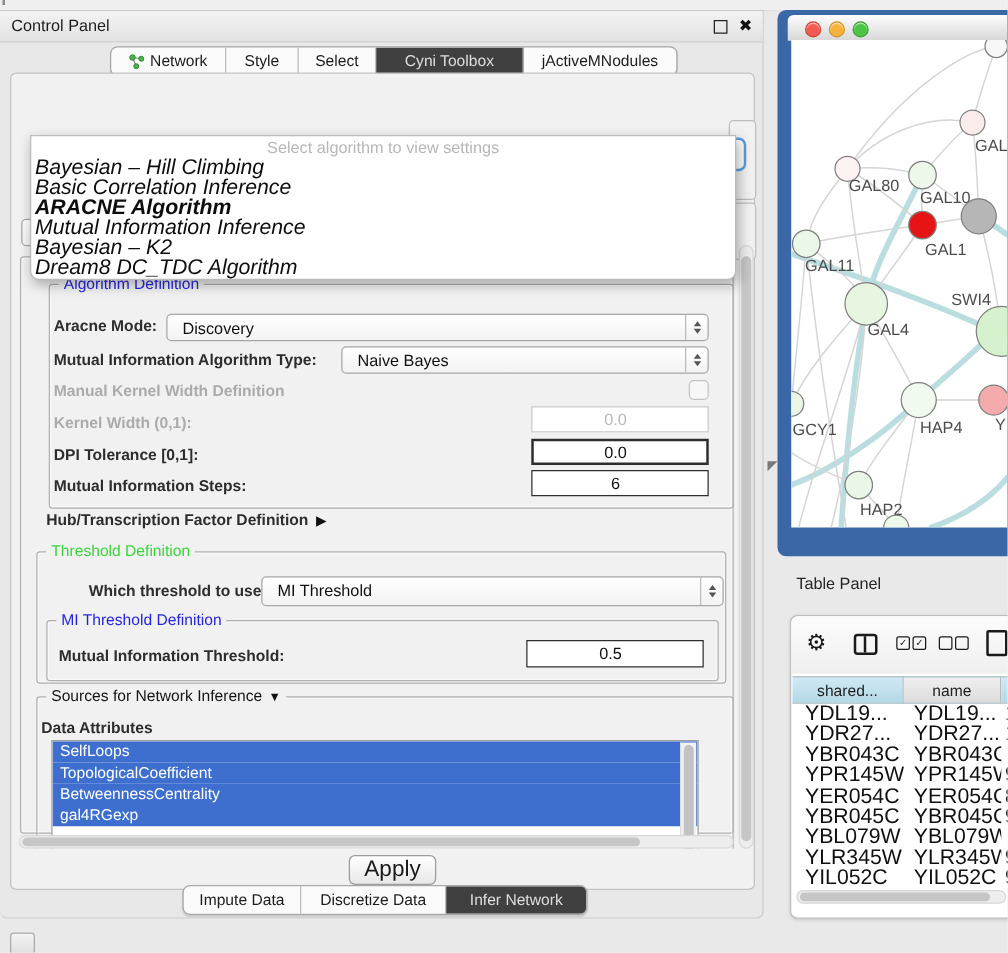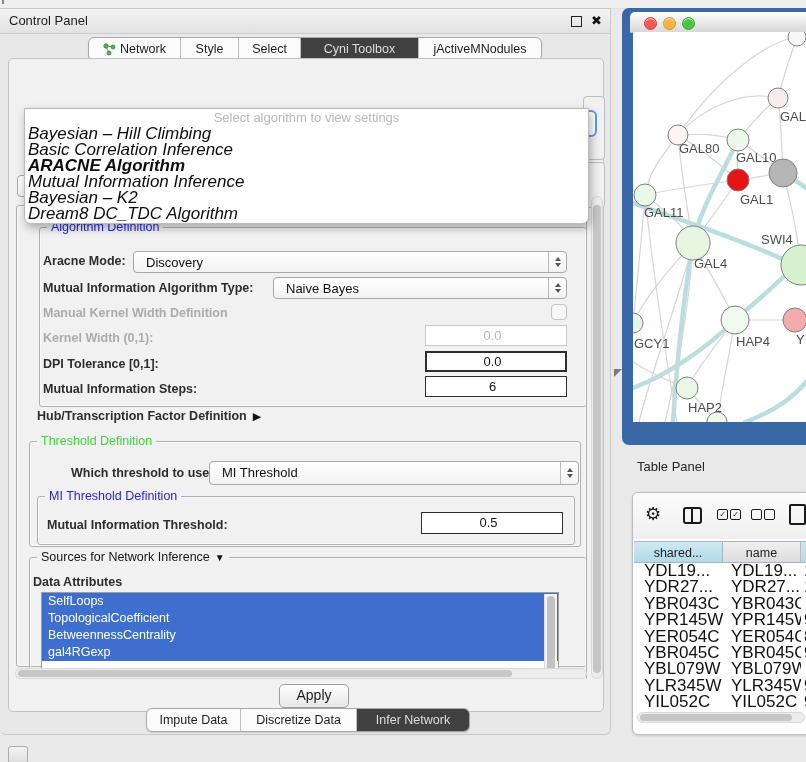--- a/index.html
+++ b/index.html
@@ -67,21 +67,21 @@
   .attr-list{position:absolute;background:#fff;border:1px solid #9f9f9f;overflow:hidden;box-sizing:border-box;}
   .attr-item{height:17px;line-height:17px;padding-left:6px;font-size:12.5px;color:#fff;background:#3e6fce;white-space:nowrap;}
   .list-vscroll{position:absolute;right:1px;top:1px;bottom:1px;width:12px;background:#f2f2f2;border-left:1px solid #ddd;}
   .list-vthumb{position:absolute;left:1.5px;top:2px;width:8px;bottom:2px;background:#c2c2c2;border-radius:4px;}
   .hscroll{position:absolute;height:11px;background:#ededed;border:1px solid #d8d8d8;border-radius:6px;box-sizing:border-box;z-index:5;}
   .hthumb{position:absolute;top:1px;height:7px;background:#c6c6c6;border-radius:4px;}
   .vscroll{position:absolute;width:12px;background:#ededed;border:1px solid #d8d8d8;border-radius:6px;box-sizing:border-box;}
   .vthumb{position:absolute;left:1px;width:8px;background:#c6c6c6;border-radius:4px;}
 
   .apply-btn{position:absolute;left:270px;top:625px;width:68px;height:22px;background:linear-gradient(#ffffff,#e7e7e7);
-             border:1px solid #9c9c9c;border-radius:5px;font-size:14px;color:#1a1a1a;text-align:center;line-height:21px;}
+             border:1px solid #9c9c9c;border-radius:5px;font-size:18px;color:#1a1a1a;text-align:center;line-height:21px;}
 
   
   .net-frame{position:absolute;left:622px;top:8px;width:204px;height:437px;background:#3a67a5;border-radius:7px 0 0 7px;}
   .net-titlebar{position:absolute;left:8px;top:4px;width:176px;height:20px;background:linear-gradient(#fdfdfd,#d8d8d8);
                 border-radius:5px 0 0 0;border-bottom:1px solid #b8b8b8;}
   .tl{position:absolute;top:4.5px;width:11px;height:11px;border-radius:50%;box-shadow:inset 0 1px 1px rgba(255,255,255,.7);}
   .tl.red{background:#ef5b50;border:1px solid #cf4339;left:14px;}
   .tl.yellow{background:#f6b23d;border:1px solid #d1932f;left:33px;}
   .tl.green{background:#4cc344;border:1px solid #3da136;left:52px;}
   .net-canvas{position:absolute;left:11px;top:24px;width:173px;height:390px;background:#fff;overflow:hidden;}

